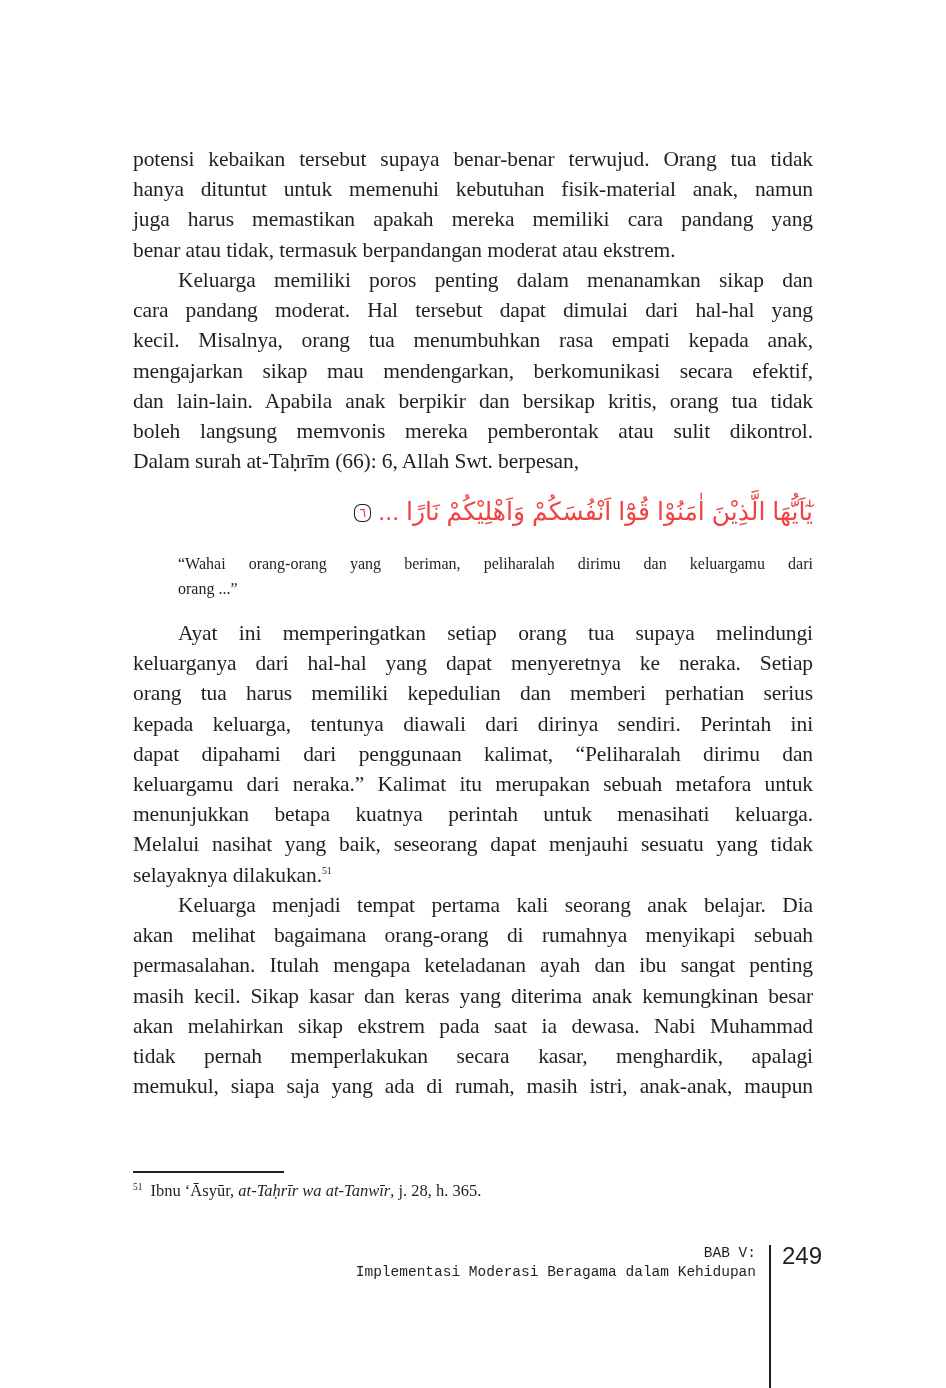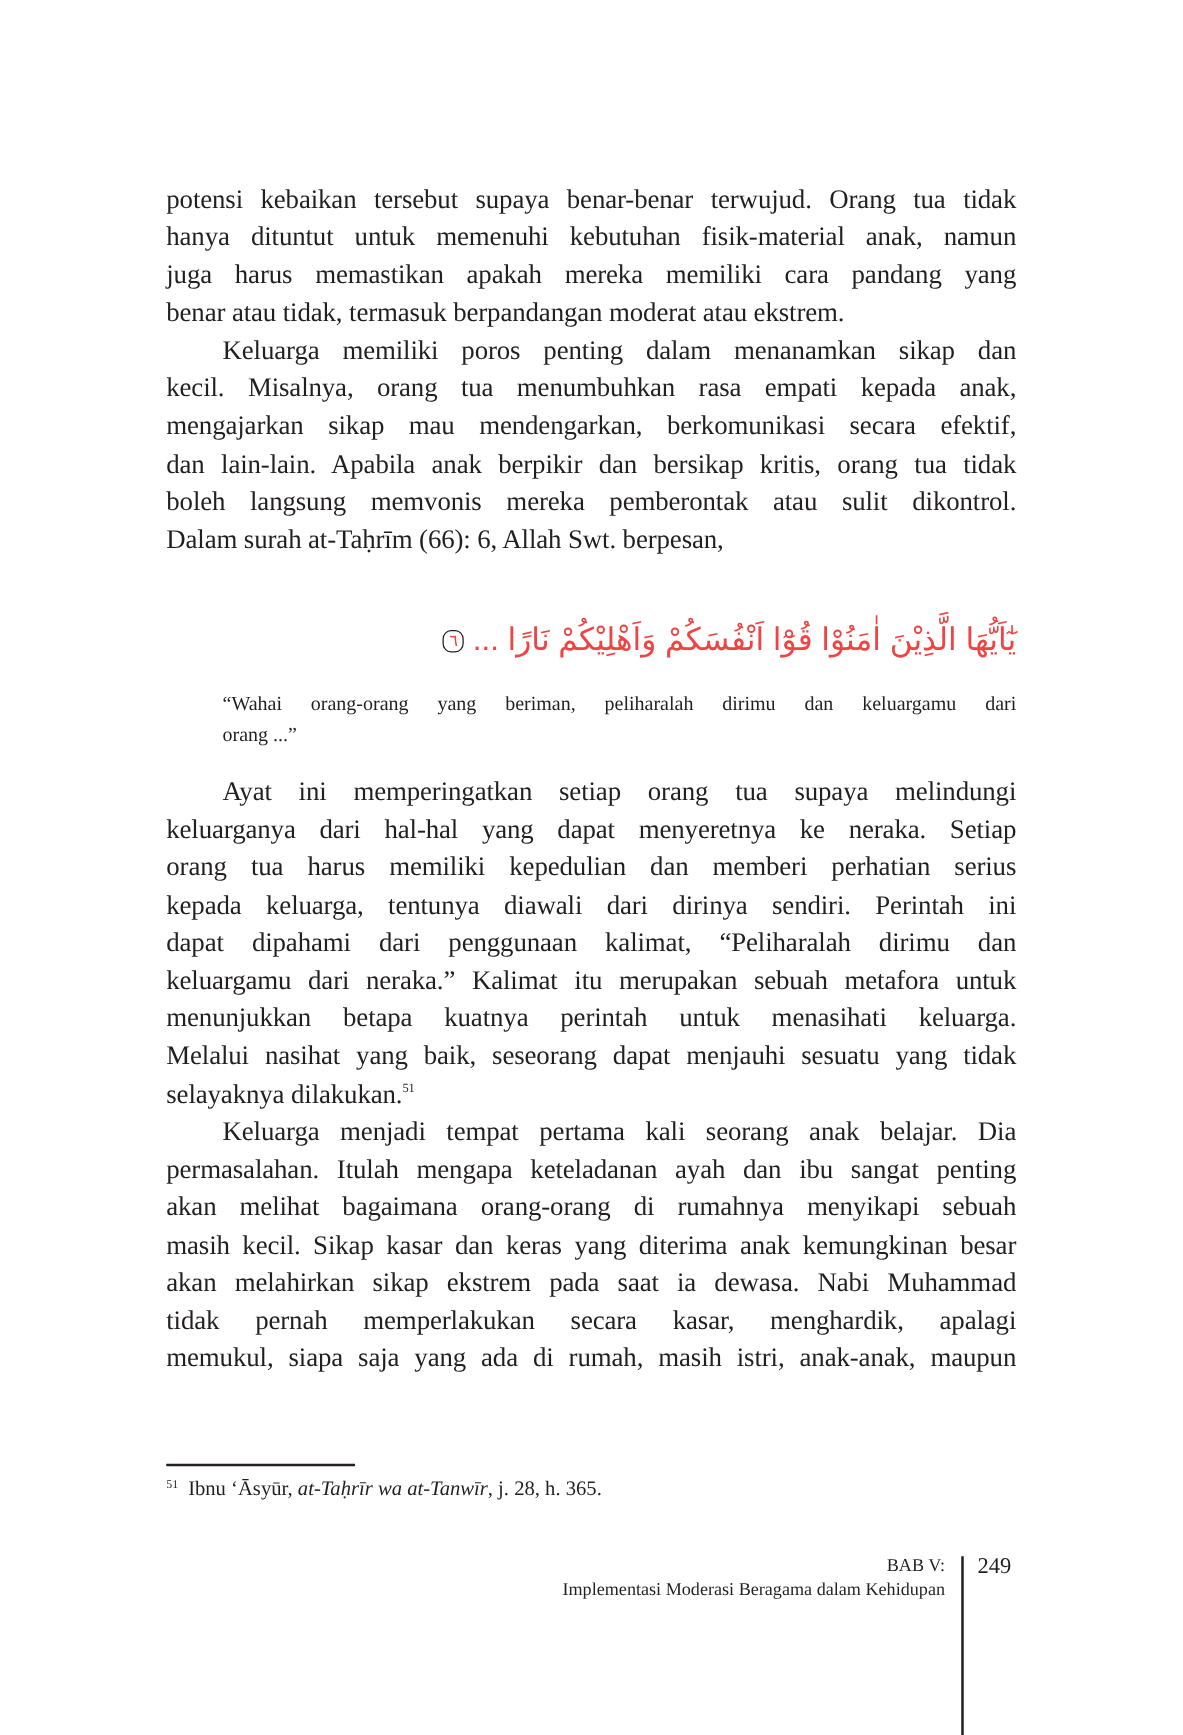--- a/index.html
+++ b/index.html
@@ -103,56 +103,57 @@
       line-height: 0;
       margin-right: 8px;
     }
     .footnote i { font-style: italic; }
 
     .running-footer {
       position: absolute;
       right: 190px;
       top: 1244px;
       text-align: right;
-      font-family: Liberation Serif, serif;
+      font-family: Liberation Mono, monospace;
       font-size: 14.5px;
       line-height: 19px;
       color: #231f20;
     }
     .footer-rule {
       position: absolute;
       left: 769px;
       top: 1245px;
       width: 2px;
       height: 143px;
       background: #231f20;
     }
     .page-number {
       position: absolute;
       left: 782px;
       top: 1242px;
-      font-family: Liberation Serif, serif;
-      font-size: 18px;
+      font-family: Liberation Sans, sans-serif;
+      font-size: 24px;
       color: #231f20;
     }
   </style>
 </head>
 <body>
 
 <div class="page">
 
   <div class="body-text para1">
     <span class="line">potensi kebaikan tersebut supaya benar-benar terwujud. Orang tua tidak</span>
     <span class="line">hanya dituntut untuk memenuhi kebutuhan fisik-material anak, namun</span>
     <span class="line">juga harus memastikan apakah mereka memiliki cara pandang yang</span>
     <span class="line last">benar atau tidak, termasuk berpandangan moderat atau ekstrem.</span>
   </div>
 
   <div class="body-text para2">
     <span class="line indent">Keluarga memiliki poros penting dalam menanamkan sikap dan</span>
+    <span class="line">cara pandang moderat. Hal tersebut dapat dimulai dari hal-hal yang</span>
     <span class="line">kecil. Misalnya, orang tua menumbuhkan rasa empati kepada anak,</span>
     <span class="line">mengajarkan sikap mau mendengarkan, berkomunikasi secara efektif,</span>
     <span class="line">dan lain-lain. Apabila anak berpikir dan bersikap kritis, orang tua tidak</span>
     <span class="line">boleh langsung memvonis mereka pemberontak atau sulit dikontrol.</span>
     <span class="line last">Dalam surah at-Taḥrīm (66): 6, Allah Swt. berpesan,</span>
   </div>
 
   <div class="arabic-verse">
     <span>يٰٓاَيُّهَا الَّذِيْنَ اٰمَنُوْا قُوْٓا اَنْفُسَكُمْ وَاَهْلِيْكُمْ نَارًا ...</span>
     <span class="ayah-marker">٦</span>
@@ -170,22 +171,22 @@
     <span class="line">kepada keluarga, tentunya diawali dari dirinya sendiri. Perintah ini</span>
     <span class="line">dapat dipahami dari penggunaan kalimat, “Peliharalah dirimu dan</span>
     <span class="line">keluargamu dari neraka.” Kalimat itu merupakan sebuah metafora untuk</span>
     <span class="line">menunjukkan betapa kuatnya perintah untuk menasihati keluarga.</span>
     <span class="line">Melalui nasihat yang baik, seseorang dapat menjauhi sesuatu yang tidak</span>
     <span class="line last"><span>selayaknya dilakukan.</span><span class="sup">51</span></span>
   </div>
 
   <div class="body-text para4">
     <span class="line indent">Keluarga menjadi tempat pertama kali seorang anak belajar. Dia</span>
+    <span class="line">akan melihat bagaimana orang-orang di rumahnya menyikapi sebuah</span>
     <span class="line">permasalahan. Itulah mengapa keteladanan ayah dan ibu sangat penting</span>
-    <span class="line">akan melihat bagaimana orang-orang di rumahnya menyikapi sebuah</span>
     <span class="line">masih kecil. Sikap kasar dan keras yang diterima anak kemungkinan besar</span>
     <span class="line">akan melahirkan sikap ekstrem pada saat ia dewasa. Nabi Muhammad</span>
     <span class="line">tidak pernah memperlakukan secara kasar, menghardik, apalagi</span>
     <span class="line">memukul, siapa saja yang ada di rumah, masih istri, anak-anak, maupun</span>
   </div>
 
   <div class="footnote-rule"></div>
   <div class="footnote">
     <span class="fn-num">51</span><span>Ibnu ‘Āsyūr, </span><i>at-Taḥrīr wa at-Tanwīr</i><span>, j. 28, h. 365.</span>
   </div>

